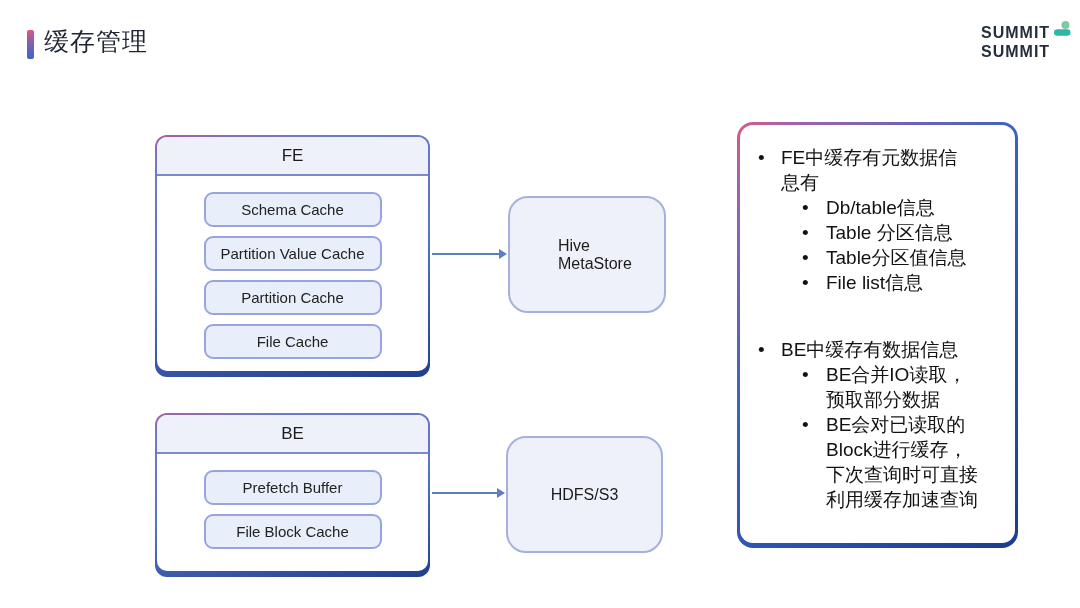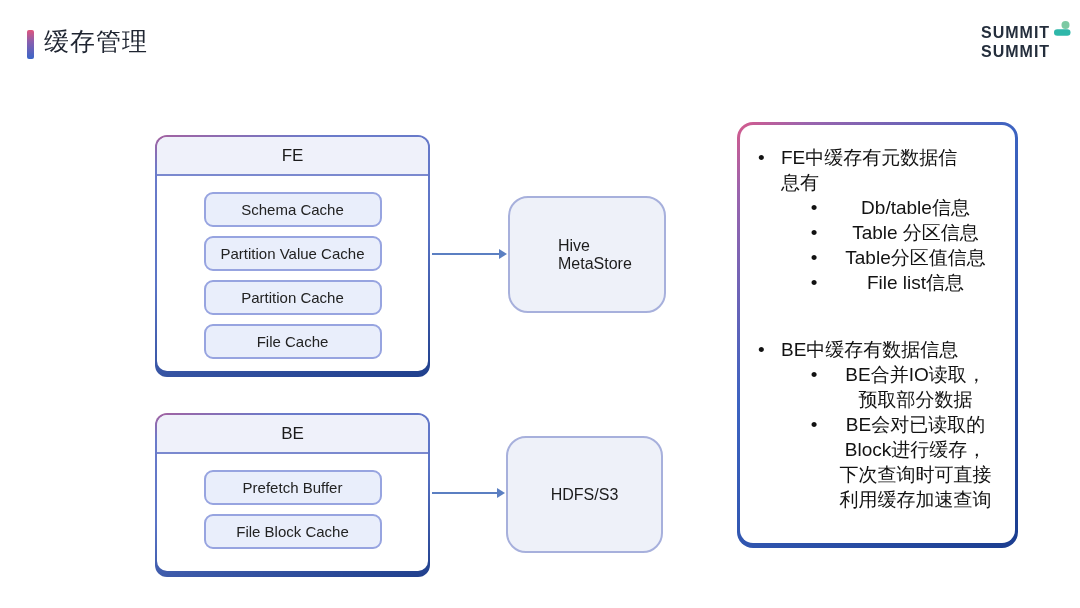--- a/index.html
+++ b/index.html
@@ -144,21 +144,21 @@
     overflow: hidden;
   }
   .note-sec { margin-bottom: 42px; }
   .nrow { display: flex; font-size: 19px; line-height: 25px; color: #121212; }
   .bullet {
     flex: 0 0 25px;
     padding-left: 2px;
   }
   .bullet::before { content: "\2022"; }
   .ntext { flex: 1; white-space: pre-line; }
-  .sub-list { margin-left: 44px; text-align: center; }
+  .sub-list { margin-left: 44px; }
   .sub-row { display: flex; font-size: 19px; line-height: 25px; color: #121212; }
   .sub-bullet { flex: 0 0 26px; padding-left: 2px; }
   .sub-bullet::before { content: "\2022"; }
 </style>
 </head>
 <body>
 
 <div class="stage">
 
   <div class="accent-bar"></div>

